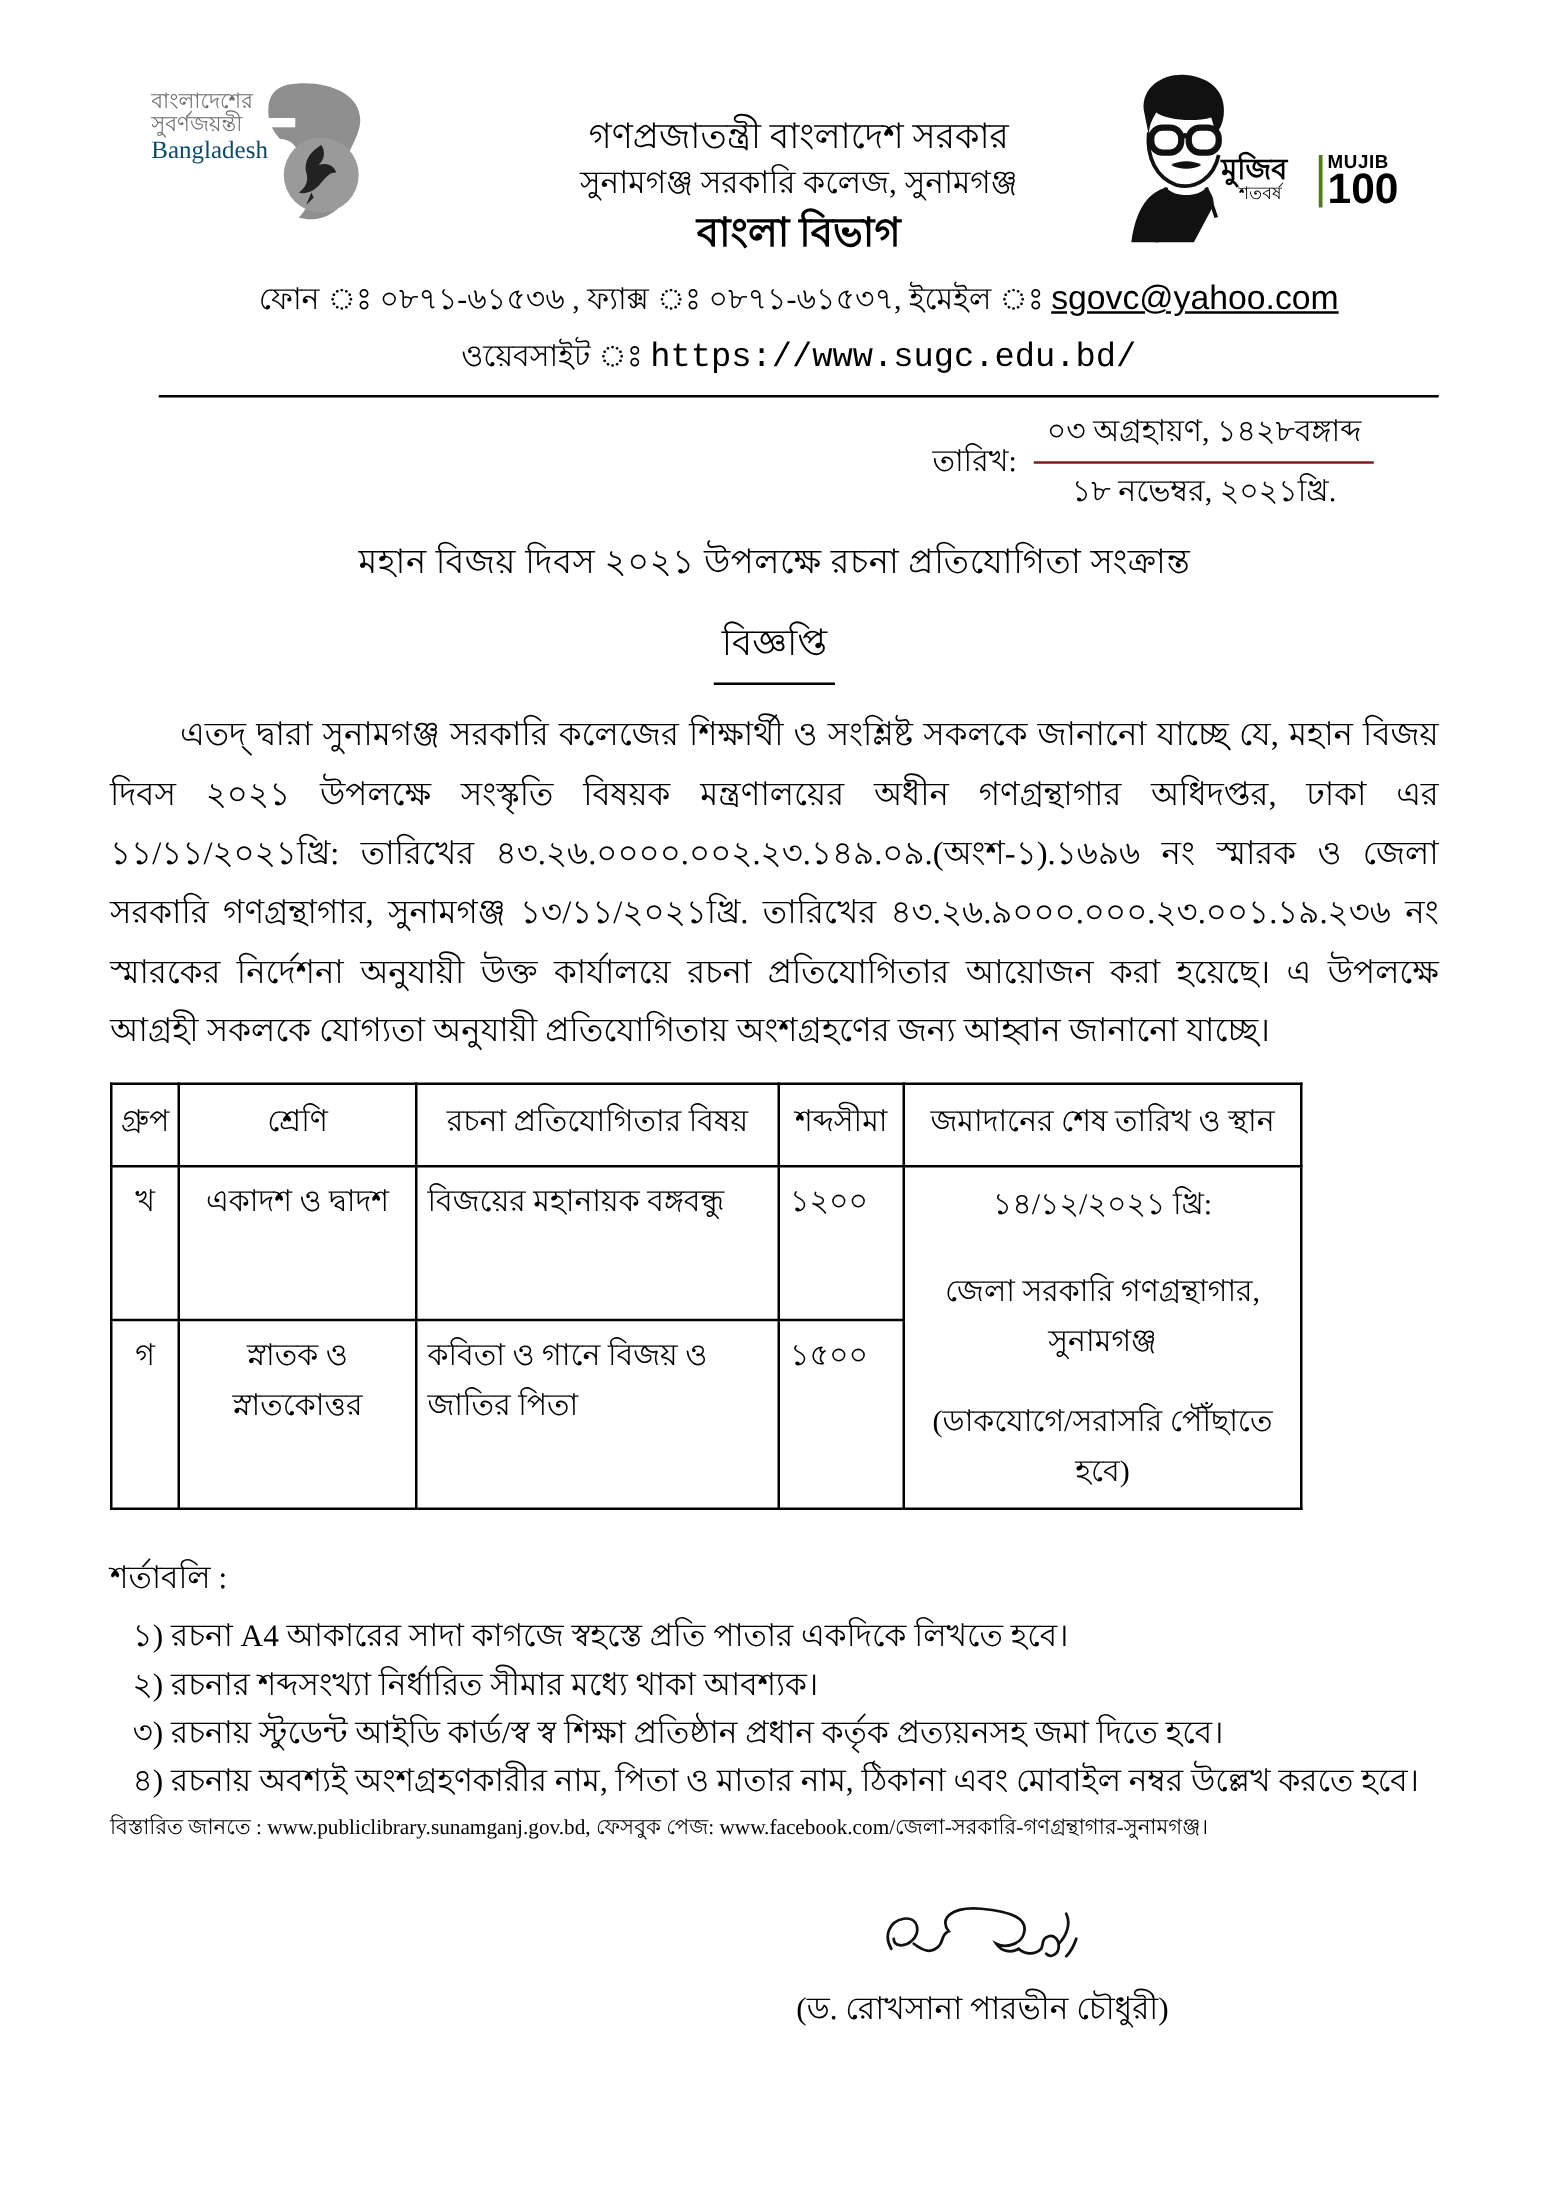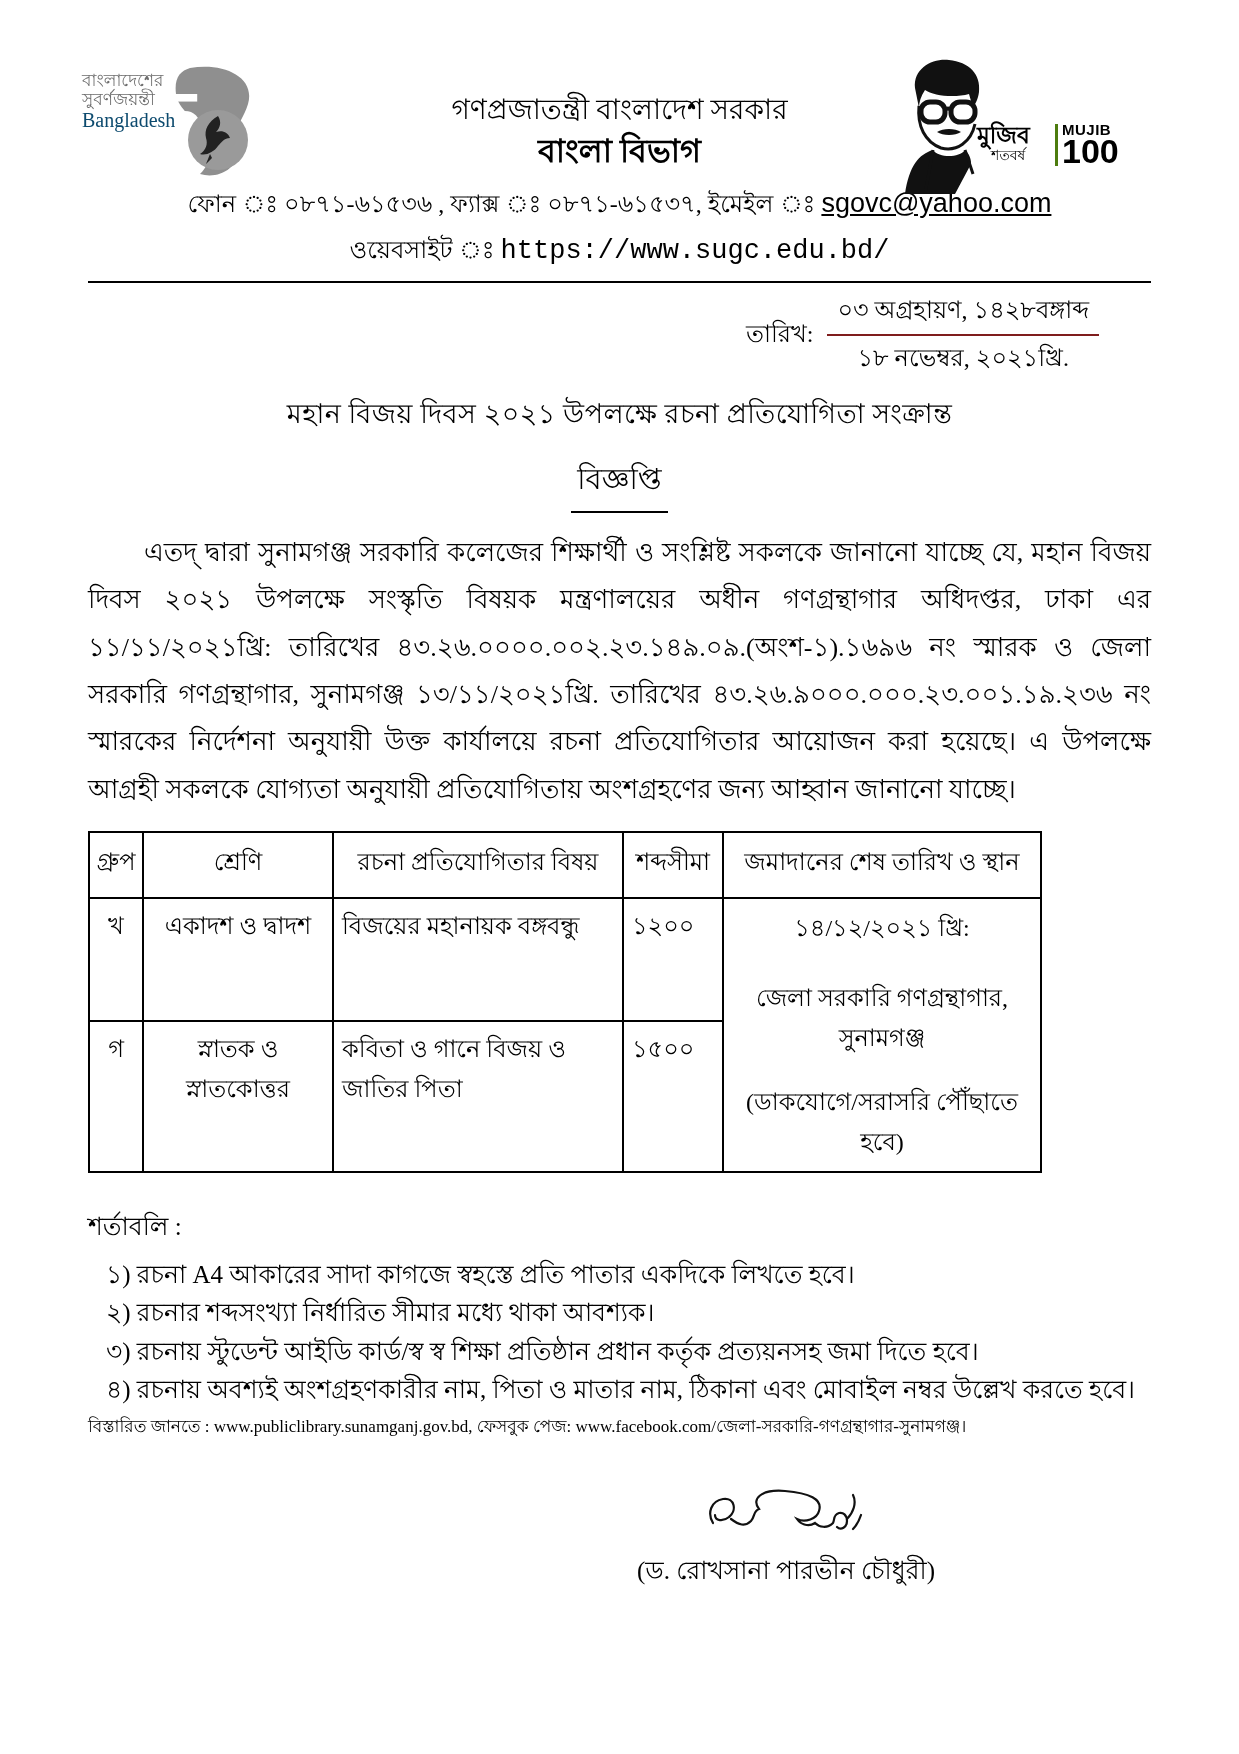--- a/index.html
+++ b/index.html
@@ -6,21 +6,21 @@
   .page{
     position:relative;
     width:1239px;height:1754px;
     margin:0 auto;background:#ffffff;
     font-family:"Liberation Serif","DejaVu Serif",serif;
     color:#000;box-sizing:border-box;
     padding:58px 88px 0 88px;
     overflow:hidden;
   }
   
-  .header{position:relative;text-align:center;}
+  .header{position:relative;text-align:center;margin-left:39px;}
   .logo-left{position:absolute;left:-6px;top:8px;width:170px;height:118px;}
   .jubilee-text{position:absolute;left:0;top:6px;text-align:left;line-height:1.1;z-index:2;
     font-family:"Liberation Serif",serif;color:#6d6d6d;font-size:17px;}
   .jubilee-text .en{font-size:20px;color:#0c4a6e;}
   .jubilee-mark{position:absolute;left:78px;top:0;width:96px;height:116px;}
   .petal{fill:#8f8f8f;}
   .digit5{font-family:"Liberation Sans",sans-serif;font-size:72px;font-weight:bold;fill:#ffffff;}
   .dovecirc{fill:#9a9a9a;}
   .dove{fill:#222;}
   .center-head{padding-top:34px;line-height:1.25;}
@@ -96,20 +96,21 @@
       <svg class="jubilee-mark" viewBox="0 0 96 116">
         <path class="petal" d="M30 2 C62 -4 96 10 88 38 C84 52 74 60 78 78 C82 100 60 114 40 108 C52 96 50 84 44 70 C36 52 18 44 16 28 C14 12 20 5 30 2 Z"></path>
         <text class="digit5" x="2" y="78">5</text>
         <circle class="dovecirc" cx="58" cy="74" r="30"></circle>
         <path class="dove" d="M58 50 C62 56 60 62 56 66 C62 64 68 66 70 72 C64 72 62 76 58 80 C54 86 46 90 40 88 C46 84 48 78 46 72 C44 64 48 56 58 50 Z M50 88 L46 98 L52 92 Z"></path>
       </svg>
     </div>
 
     <div class="center-head">
       <div class="govt">গণপ্রজাতন্ত্রী বাংলাদেশ সরকার</div>
+      <div class="college">সুনামগঞ্জ সরকারি কলেজ, সুনামগঞ্জ</div>
       <div class="dept">বাংলা বিভাগ</div>
     </div>
 
     <div class="logo-right">
       <svg class="portrait" viewBox="0 0 120 140">
         <path fill="#111" d="M30 34 C28 14 48 4 64 6 C84 8 96 20 94 38 C93 46 90 50 88 54 L84 40 C70 44 48 42 40 36 C36 42 34 48 34 54 Z"></path>
         <path fill="none" stroke="#111" stroke-width="3" d="M34 52 C32 72 40 88 56 94 C72 98 86 88 90 70"></path>
         <rect x="36" y="48" width="24" height="20" rx="9" fill="none" stroke="#111" stroke-width="5"></rect>
         <rect x="66" y="48" width="24" height="20" rx="9" fill="none" stroke="#111" stroke-width="5"></rect>
         <path fill="none" stroke="#111" stroke-width="4" d="M60 56 C62 54 64 54 66 56"></path>

